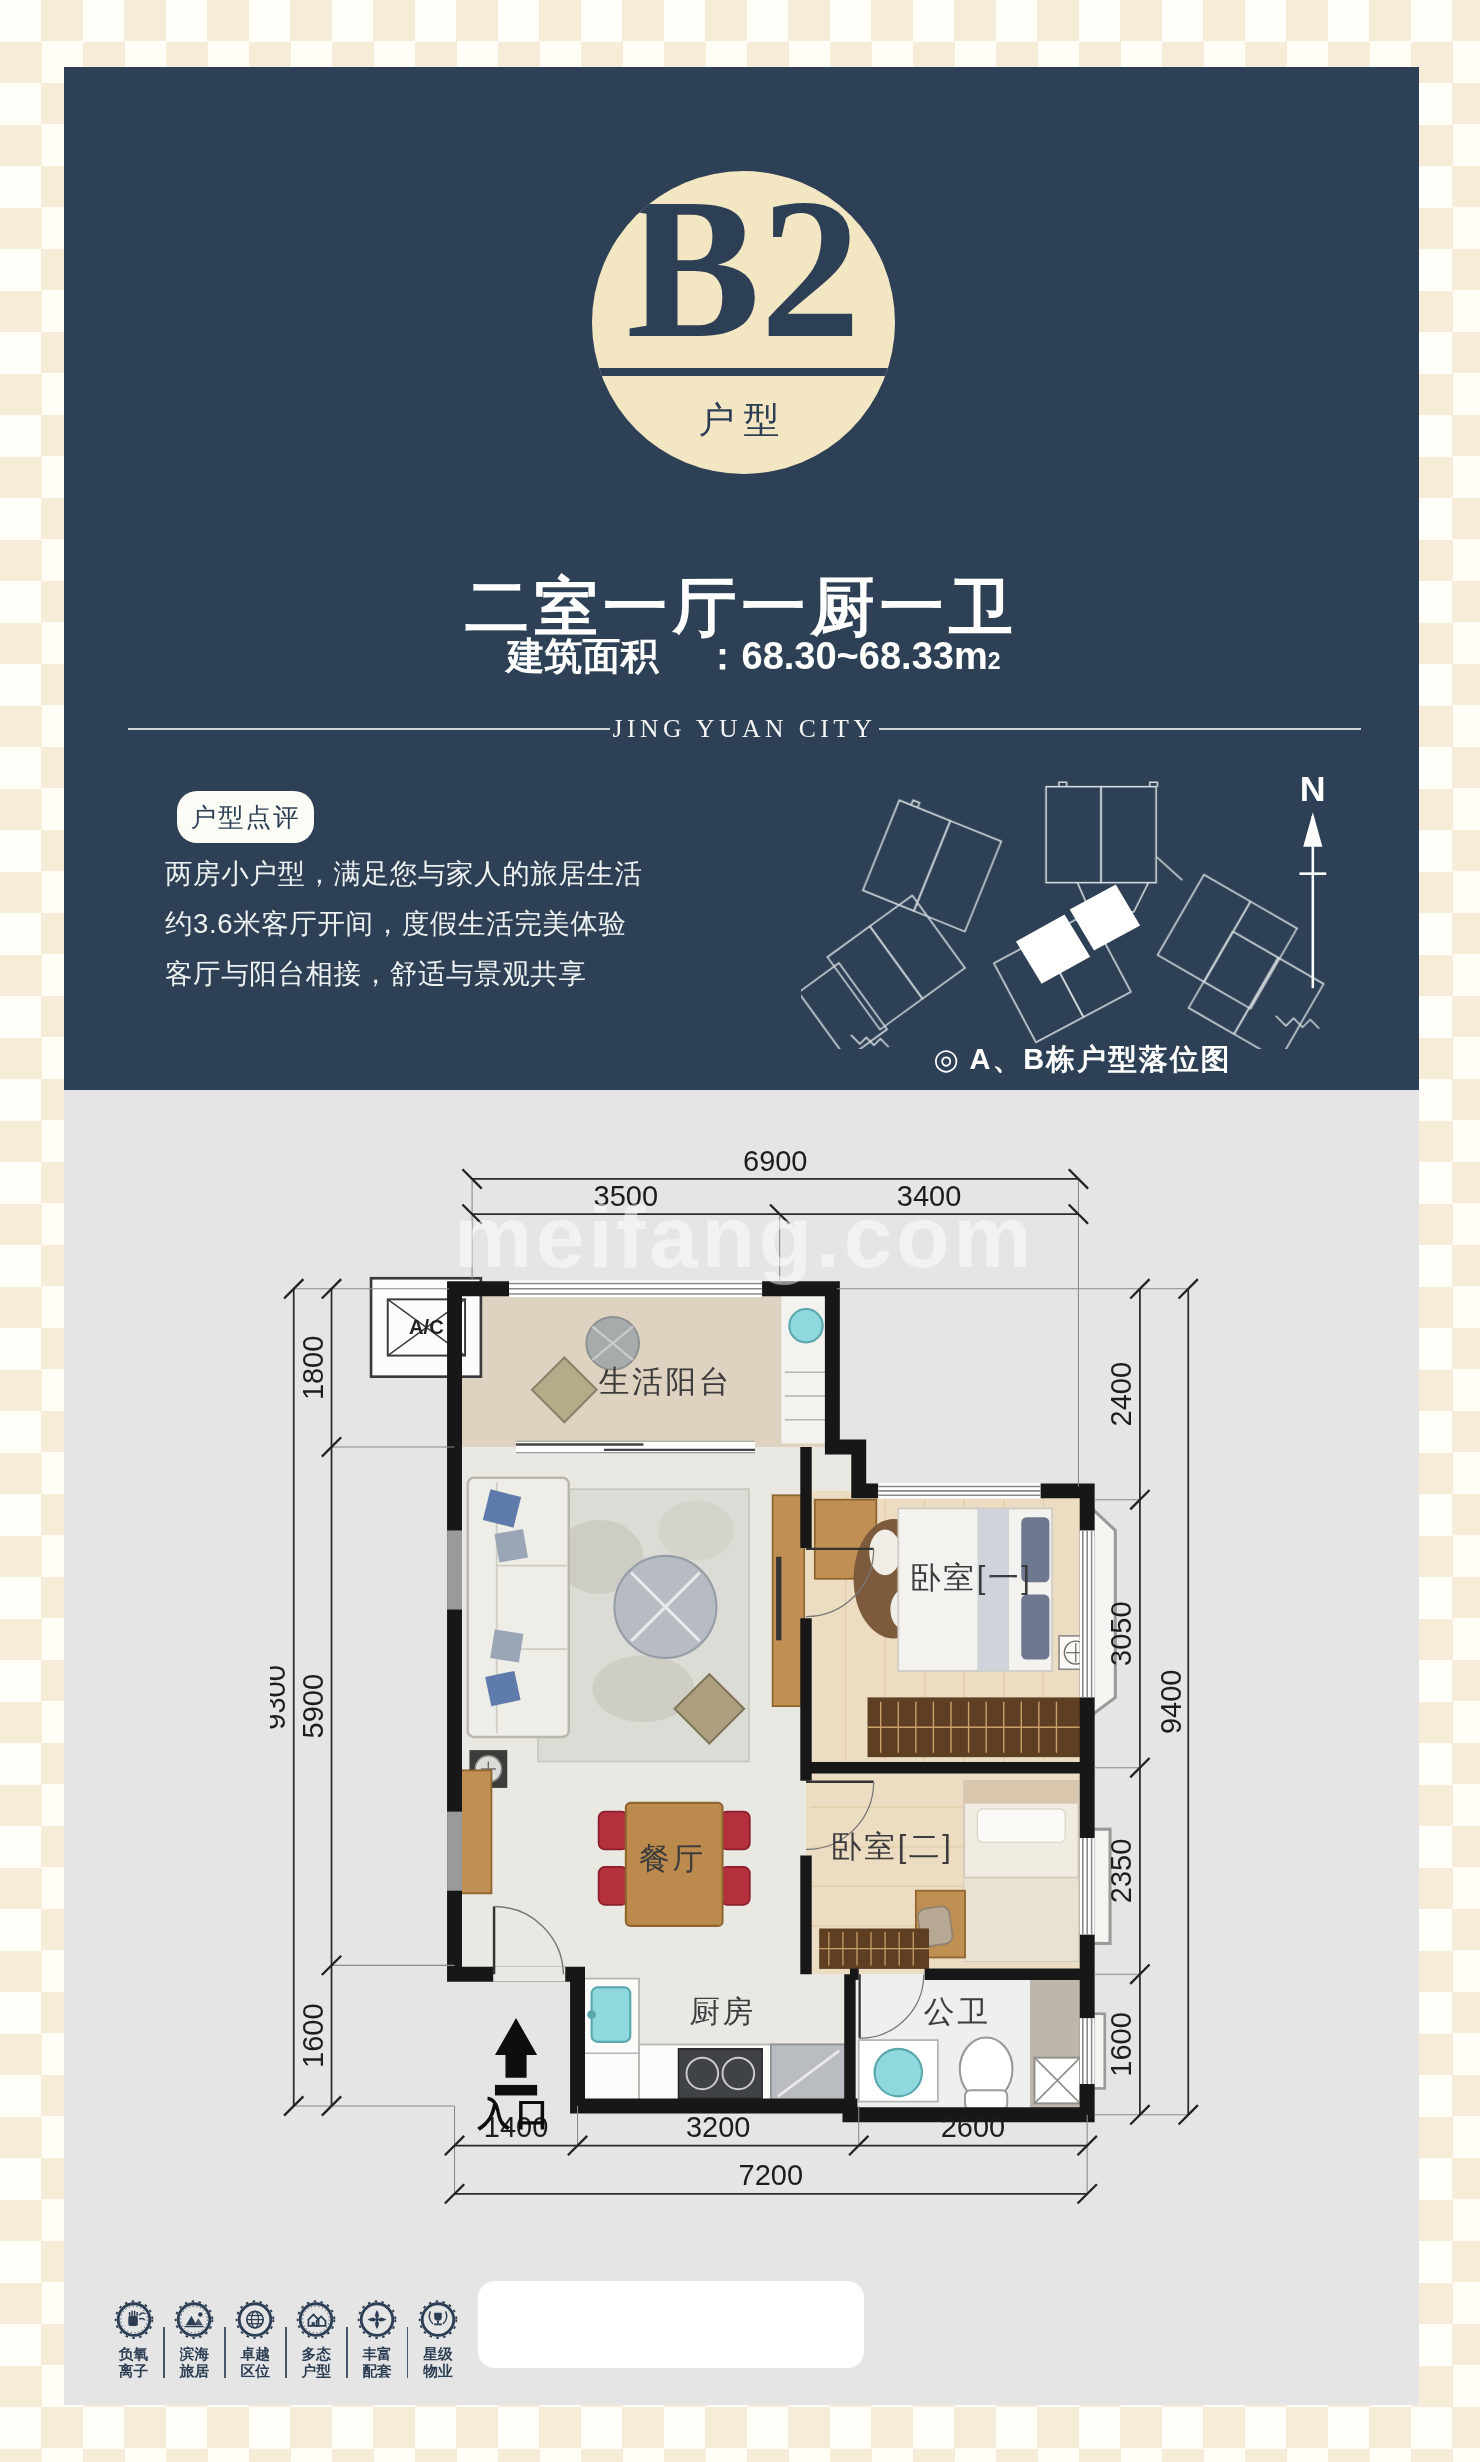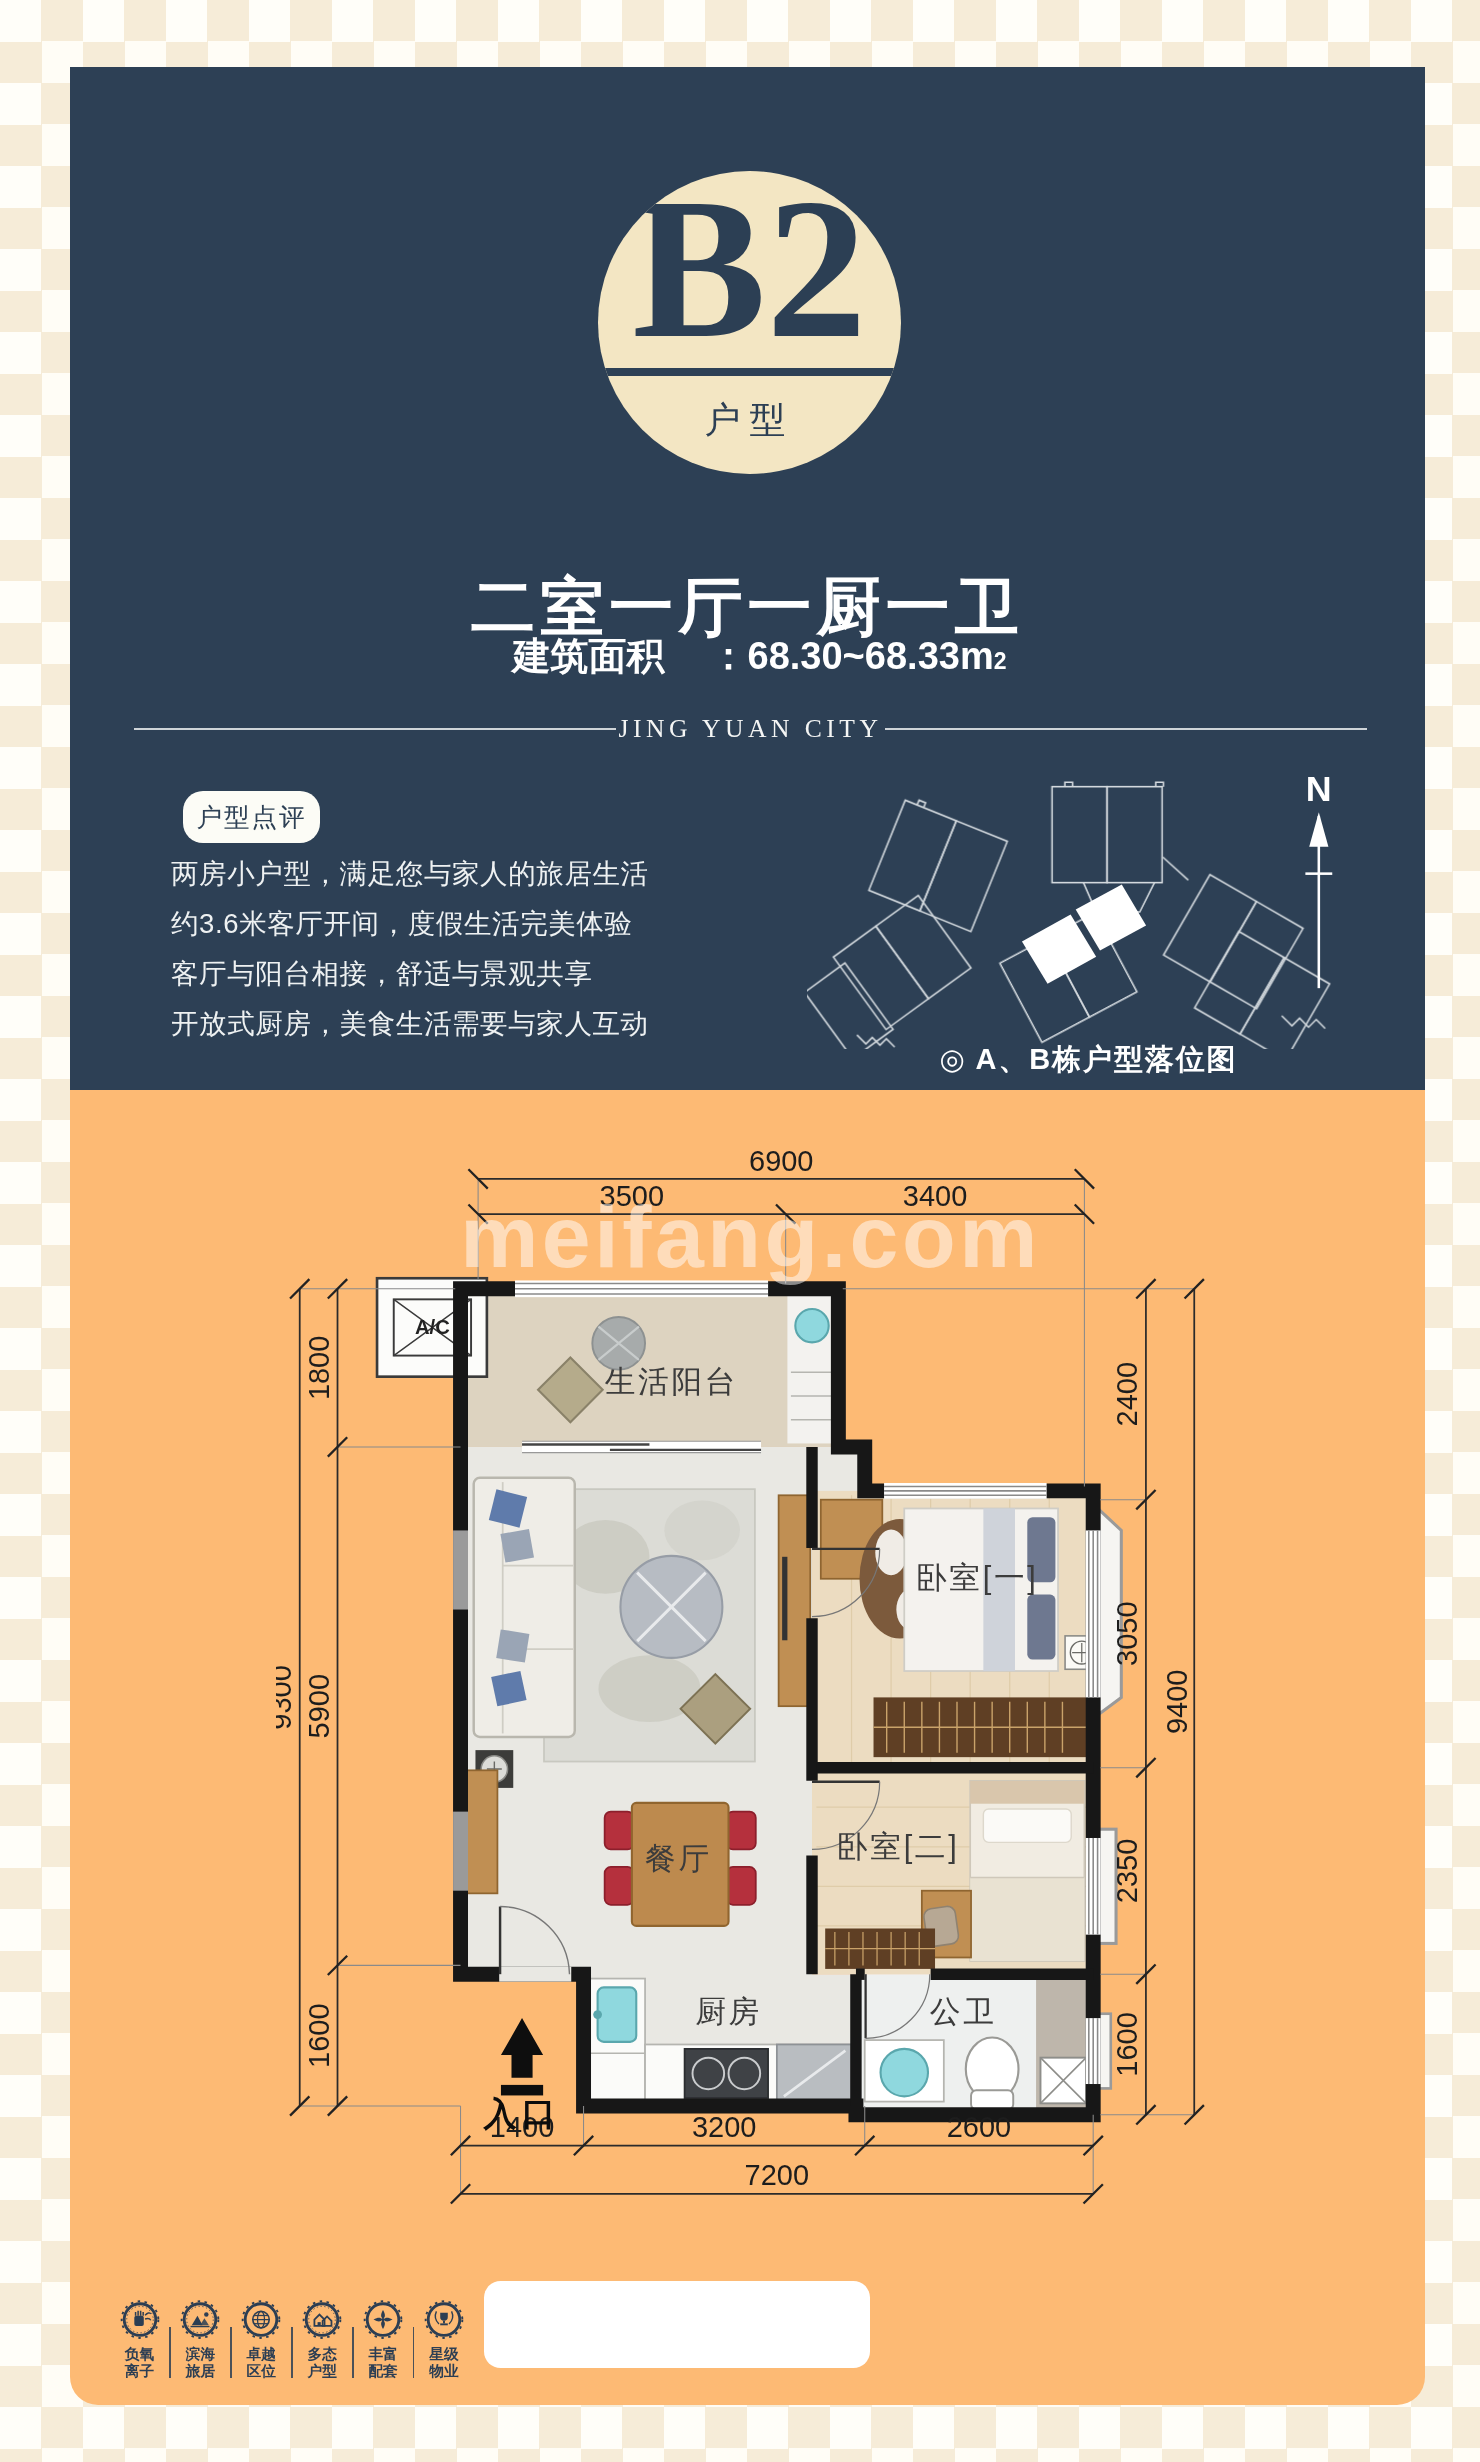--- a/index.html
+++ b/index.html
@@ -3,21 +3,21 @@
 <meta charset="utf-8">
 <style>
   html,body{margin:0;padding:0;}
   body{
     width:1481px;height:2462px;position:relative;overflow:hidden;
     font-family:"Liberation Sans","DejaVu Sans",sans-serif;
     background-color:#fdf8ee;
     background-image:conic-gradient(#f6ecd8 90deg,#fffdf6 90deg 180deg,#f6ecd8 180deg 270deg,#fffef9 270deg);
     background-size:83px 83px;
   }
-  .card{position:absolute;left:70px;top:67px;width:1355px;height:2338px;background:#fdba74;border-radius:28px;}
+  .card{position:absolute;left:64px;top:67px;width:1355px;height:2338px;background:#e5e5e5;}
   .hero{position:absolute;left:0;top:0;width:1355px;height:1023px;background:#2d4055;}
 
   
   .badge{position:absolute;left:528px;top:104px;width:303px;height:303px;border-radius:50%;
          background:#f3e6c3;overflow:hidden;}
   .badge-letter{position:absolute;top:-7.7px;left:0;width:100%;text-align:center;
          font-family:"Liberation Serif","DejaVu Serif",serif;font-weight:bold;
          font-size:201px;line-height:211px;color:#2c3f54;}
   .badge-line{position:absolute;top:197px;left:0;width:100%;height:8.3px;background:#2d4055;}
   .badge-sub{position:absolute;top:225px;left:0;width:100%;text-align:center;
@@ -89,21 +89,20 @@
       <div class="line"></div>
       <div class="brand">JING YUAN CITY</div>
       <div class="line"></div>
     </div>
 
     <div class="review-badge">户型点评</div>
     <div class="review-lines">
       <div>两房小户型，满足您与家人的旅居生活</div>
       <div>约3.6米客厅开间，度假生活完美体验</div>
       <div>客厅与阳台相接，舒适与景观共享</div>
-      <div>开放式厨房，美食生活需要与家人互动</div>
     </div>
 
     <svg class="sitemap" viewBox="0 0 880 450">
       <g stroke="#dde2e6" stroke-width="2.5" fill="none" opacity="0.95">
         <rect x="383" y="40" width="86" height="150"></rect>
         <rect x="469" y="40" width="86" height="150"></rect>
         <path d="M403,40 v-7 h12 v7 M545,40 v-7 h12 v7"></path>
         <path d="M432,190 L452,236 L520,236 L543,190"></path>
         <g transform="rotate(22 200 165)">
           <rect x="118" y="86" width="86" height="152"></rect>

